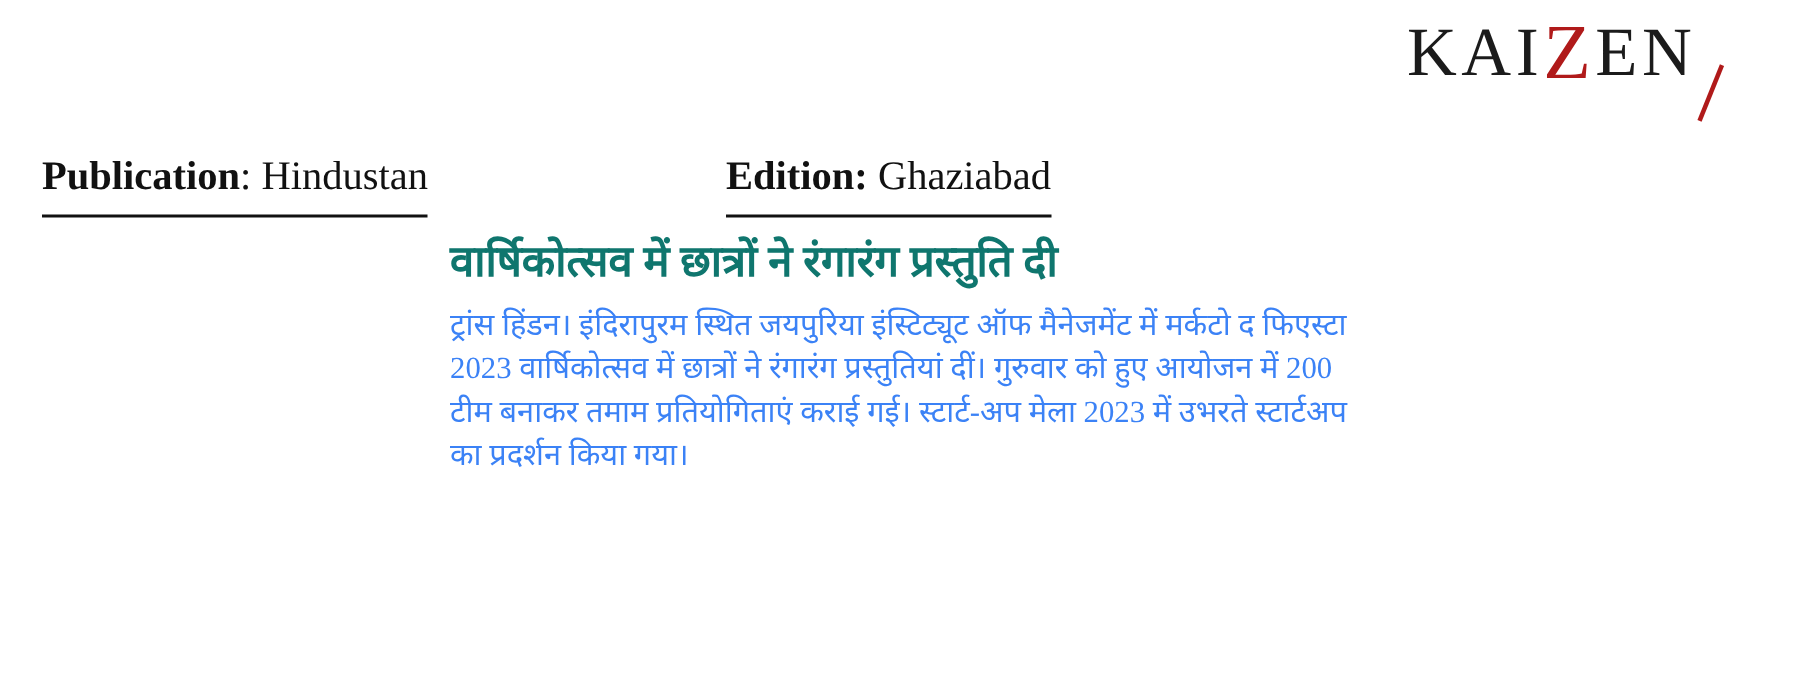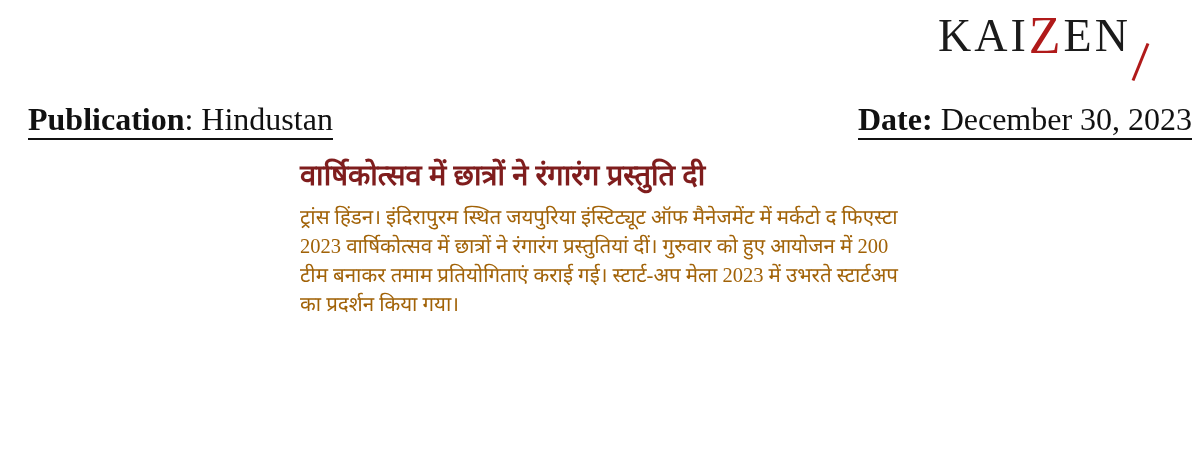--- a/index.html
+++ b/index.html
@@ -61,24 +61,24 @@
   
   .meta-row {
     position: absolute;
     top: 103px;
     left: 0;
     width: 1200px;
     height: 34px;
   }
   .meta-item {
     position: absolute;
-    font-size: 32px;
+    font-size: 27px;
     white-space: nowrap;
     border-bottom: 2px solid #111111;
-    padding-bottom: 1px;
+    padding-bottom: 12px;
     line-height: 1.05;
   }
   .meta-item .lbl {
     font-weight: bold;
   }
   .meta-pub { left: 28px; }
   .meta-ed  { left: 484px; }
   .meta-dt  { left: 858px; }
 
   
@@ -86,45 +86,45 @@
     position: absolute;
     top: 158px;
     left: 300px;
     width: 620px;
   }
   .headline {
     font-family: "Liberation Serif", serif;
     font-weight: bold;
     font-size: 29px;
     line-height: 1.2;
-    color: #7f1d1d;
+    color: #0f766e;
     letter-spacing: 0px;
     white-space: nowrap;
   }
   .body-copy {
     margin-top: 10px;
     font-family: "Liberation Serif", serif;
     font-size: 20.5px;
     line-height: 1.42;
-    color: #a16207;
+    color: #3b82f6;
     width: 600px;
     text-align: left;
   }
 </style>
 </head>
 <body>
 
 <div class="logo-block">
   <div class="logo-word"><span>KAI</span><span class="kz">Z</span><span>EN</span></div>
   <div class="logo-slash"></div>
 </div>
 
 <div class="meta-row">
   <div class="meta-item meta-pub"><span class="lbl">Publication</span><span>: </span><span>Hindustan</span></div>
 
+  <div class="meta-item meta-ed"><span class="lbl">Edition:</span><span> Ghaziabad</span></div>
 
-  <div class="meta-item meta-dt"><span class="lbl">Date:</span><span> December 30, 2023</span></div>
 </div>
 
 <div class="clipping">
   <div class="headline">वार्षिकोत्सव में छात्रों ने रंगारंग प्रस्तुति दी</div>
   <div class="body-copy">ट्रांस हिंडन। इंदिरापुरम स्थित जयपुरिया इंस्टिट्यूट ऑफ मैनेजमेंट में मर्कटो द फिएस्टा 2023 वार्षिकोत्सव में छात्रों ने रंगारंग प्रस्तुतियां दीं। गुरुवार को हुए आयोजन में 200 टीम बनाकर तमाम प्रतियोगिताएं कराई गई। स्टार्ट-अप मेला 2023 में उभरते स्टार्टअप का प्रदर्शन किया गया।</div>
 </div>
 
 </body></html>

